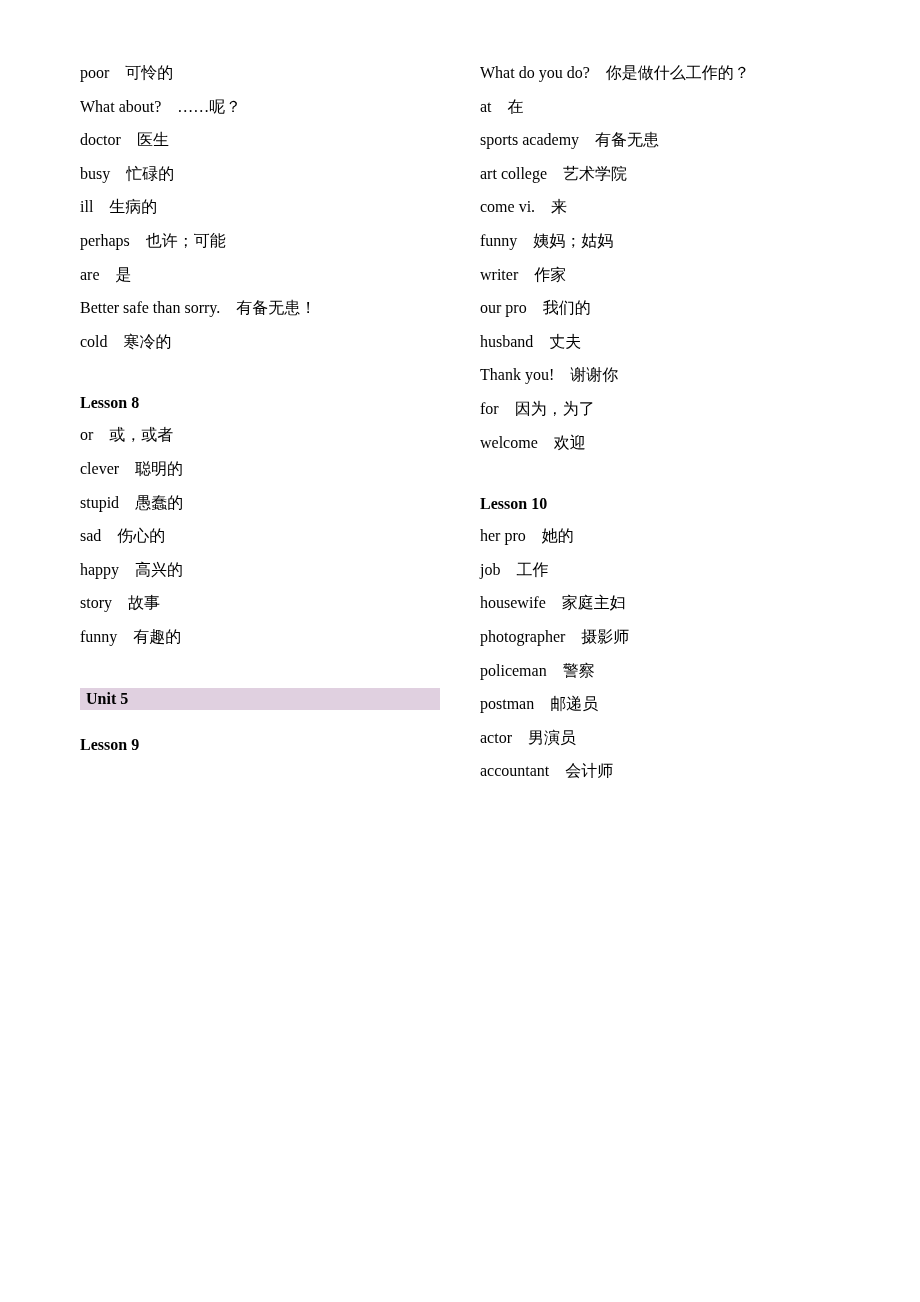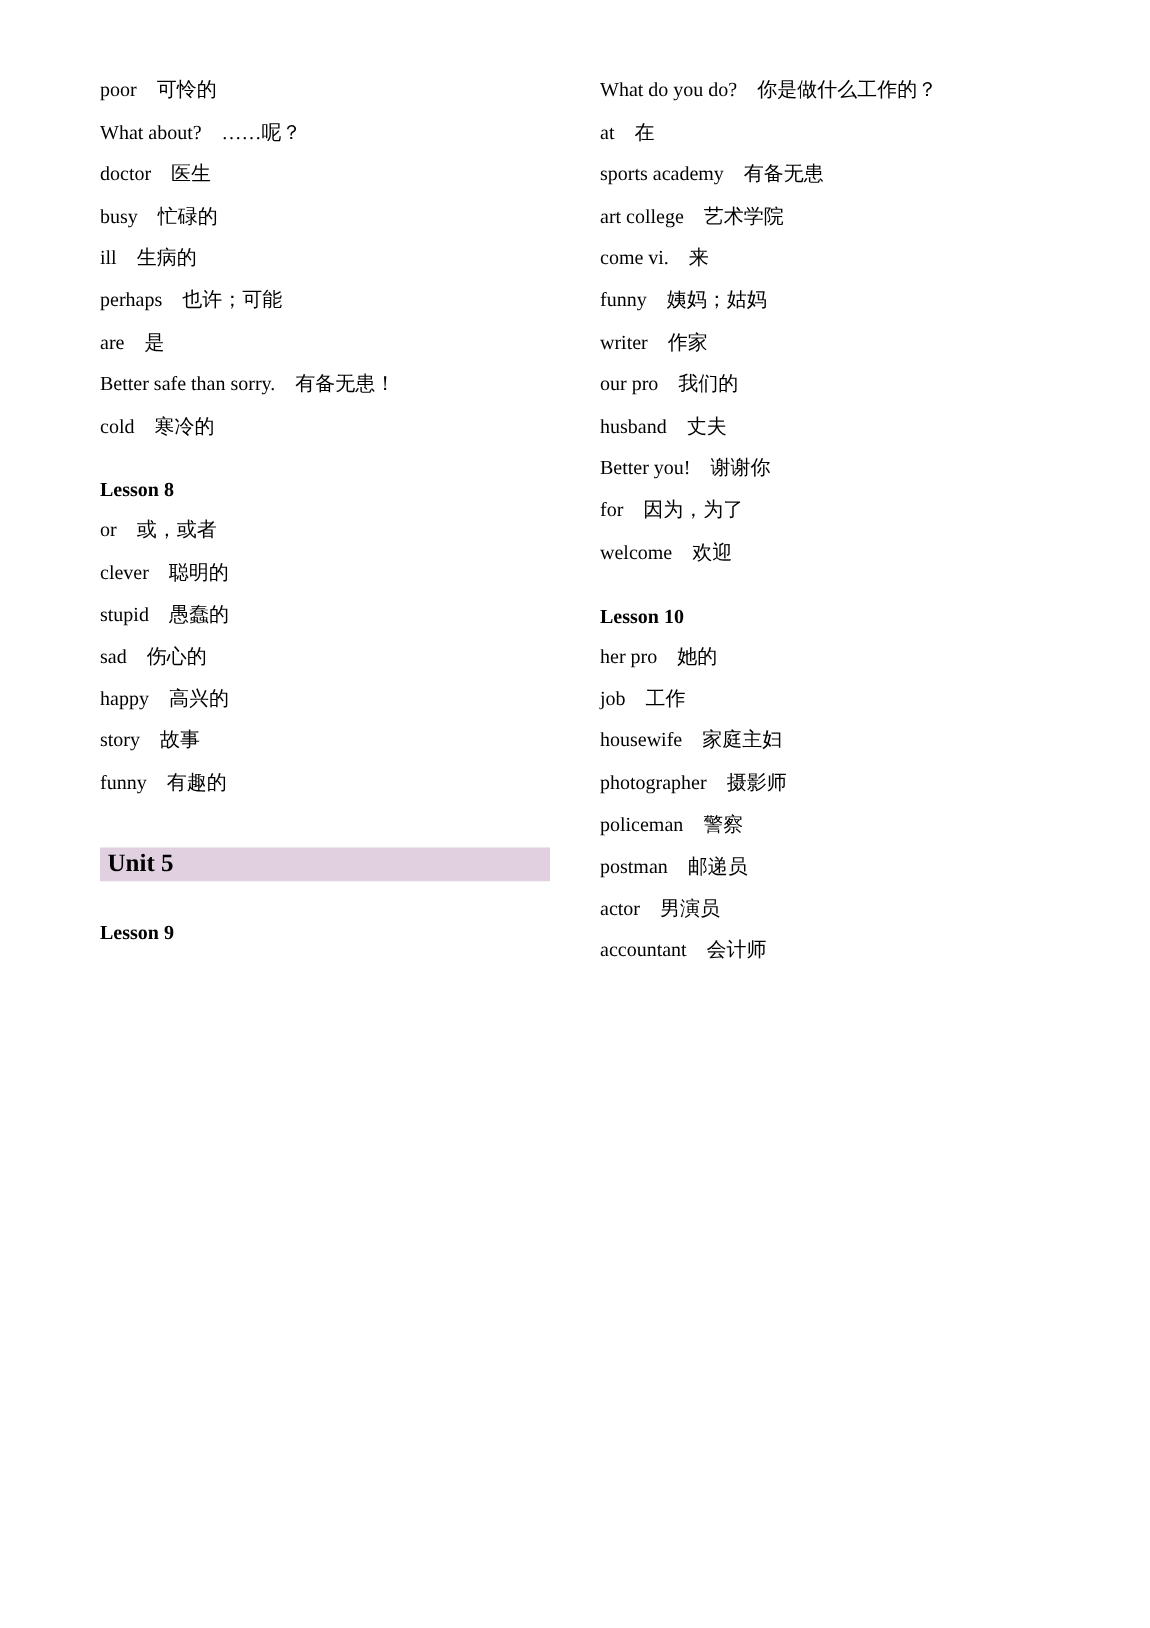--- a/index.html
+++ b/index.html
@@ -30,29 +30,29 @@
     }
 
     .vocab-item {
       margin-bottom: 8px;
       line-height: 1.6;
     }
 
     .section-heading {
       font-weight: bold;
       font-size: 16px;
-      margin-top: 10px;
+      margin-top: 20px;
       margin-bottom: 10px;
     }
 
     .unit-heading {
       font-weight: bold;
-      font-size: 20px;
+      font-size: 16px;
       margin-top: 18px;
-      margin-bottom: 23px;
+      margin-bottom: 6px;
       background-color: #e0d0e0;
       display: inline-block;
       padding: 2px 6px;
     }
 
     .english-word {
       font-style: normal;
     }
 
     .chinese-meaning {
@@ -107,21 +107,21 @@
     <div id="right-top-items">
         <div class="vocab-item"><span class="english-word">What do you do?</span>  <span class="chinese-meaning">你是做什么工作的？</span></div>
         <div class="vocab-item"><span class="english-word">at</span>  <span class="chinese-meaning">在</span></div>
         <div class="vocab-item"><span class="english-word">sports academy</span>  <span class="chinese-meaning">有备无患</span></div>
         <div class="vocab-item"><span class="english-word">art college</span>  <span class="chinese-meaning">艺术学院</span></div>
         <div class="vocab-item"><span class="english-word">come  vi.</span>  <span class="chinese-meaning">来</span></div>
         <div class="vocab-item"><span class="english-word">funny</span>  <span class="chinese-meaning">姨妈；姑妈</span></div>
         <div class="vocab-item"><span class="english-word">writer</span>  <span class="chinese-meaning">作家</span></div>
         <div class="vocab-item"><span class="english-word">our  pro</span>  <span class="chinese-meaning">我们的</span></div>
         <div class="vocab-item"><span class="english-word">husband</span>  <span class="chinese-meaning">丈夫</span></div>
-        <div class="vocab-item"><span class="english-word">Better you!</span>  <span class="chinese-meaning">谢谢你</span></div>
+        <div class="vocab-item"><span class="english-word">Thank you!</span>  <span class="chinese-meaning">谢谢你</span></div>
         <div class="vocab-item"><span class="english-word">for</span>  <span class="chinese-meaning">因为，为了</span></div>
         <div class="vocab-item"><span class="english-word">welcome</span>  <span class="chinese-meaning">欢迎</span></div>
       </div>
 
     <div class="spacer"></div>
 
     <div class="section-heading">Lesson 10</div>
     <div id="lesson10-items">
         <div class="vocab-item"><span class="english-word">her  pro</span>  <span class="chinese-meaning">她的</span></div>
         <div class="vocab-item"><span class="english-word">job</span>  <span class="chinese-meaning">工作</span></div>

